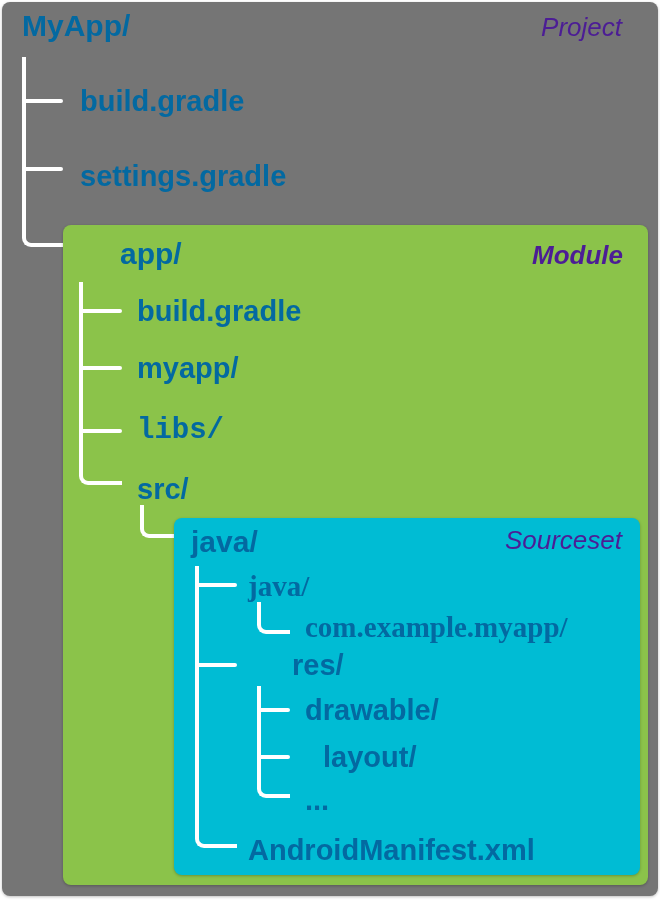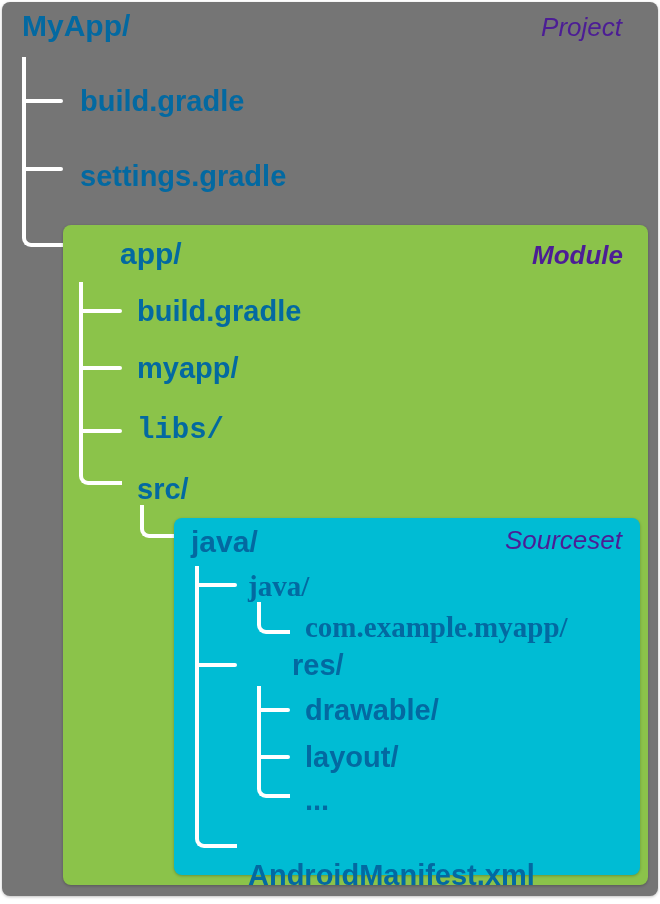--- a/index.html
+++ b/index.html
@@ -96,15 +96,15 @@
 <div class="elbow" style="left:257px; top:602px; width:33px; height:32px;"></div>
 <div class="h-line" style="left:195px; top:663px; width:42px;"></div>
 <div class="elbow" style="left:257px; top:686px; width:33px; height:112px;"></div>
 <div class="h-line" style="left:257px; top:708px; width:33px;"></div>
 <div class="h-line" style="left:257px; top:755px; width:33px;"></div>
 
 <span class="tree-label" style="left:248px; top:571px;font-family:Liberation Serif, serif;">java/</span>
 <span class="tree-label" style="left:305px; top:612px;font-family:Liberation Serif, serif;">com.example.myapp/</span>
 <span class="tree-label" style="left:248px; top:650px;margin-left:44px;">res/</span>
 <span class="tree-label" style="left:305px; top:695px;">drawable/</span>
-<span class="tree-label" style="left:305px; top:742px;">layout/</span>
+<span class="tree-label" style="left:323px; top:742px;">layout/</span>
 <span class="tree-label" style="left:305px; top:785px;">...</span>
-<span class="tree-label" style="left:248px; top:860px;">AndroidManifest.xml</span>
+<span class="tree-label" style="left:248px; top:835px;">AndroidManifest.xml</span>
 
 </body></html>

